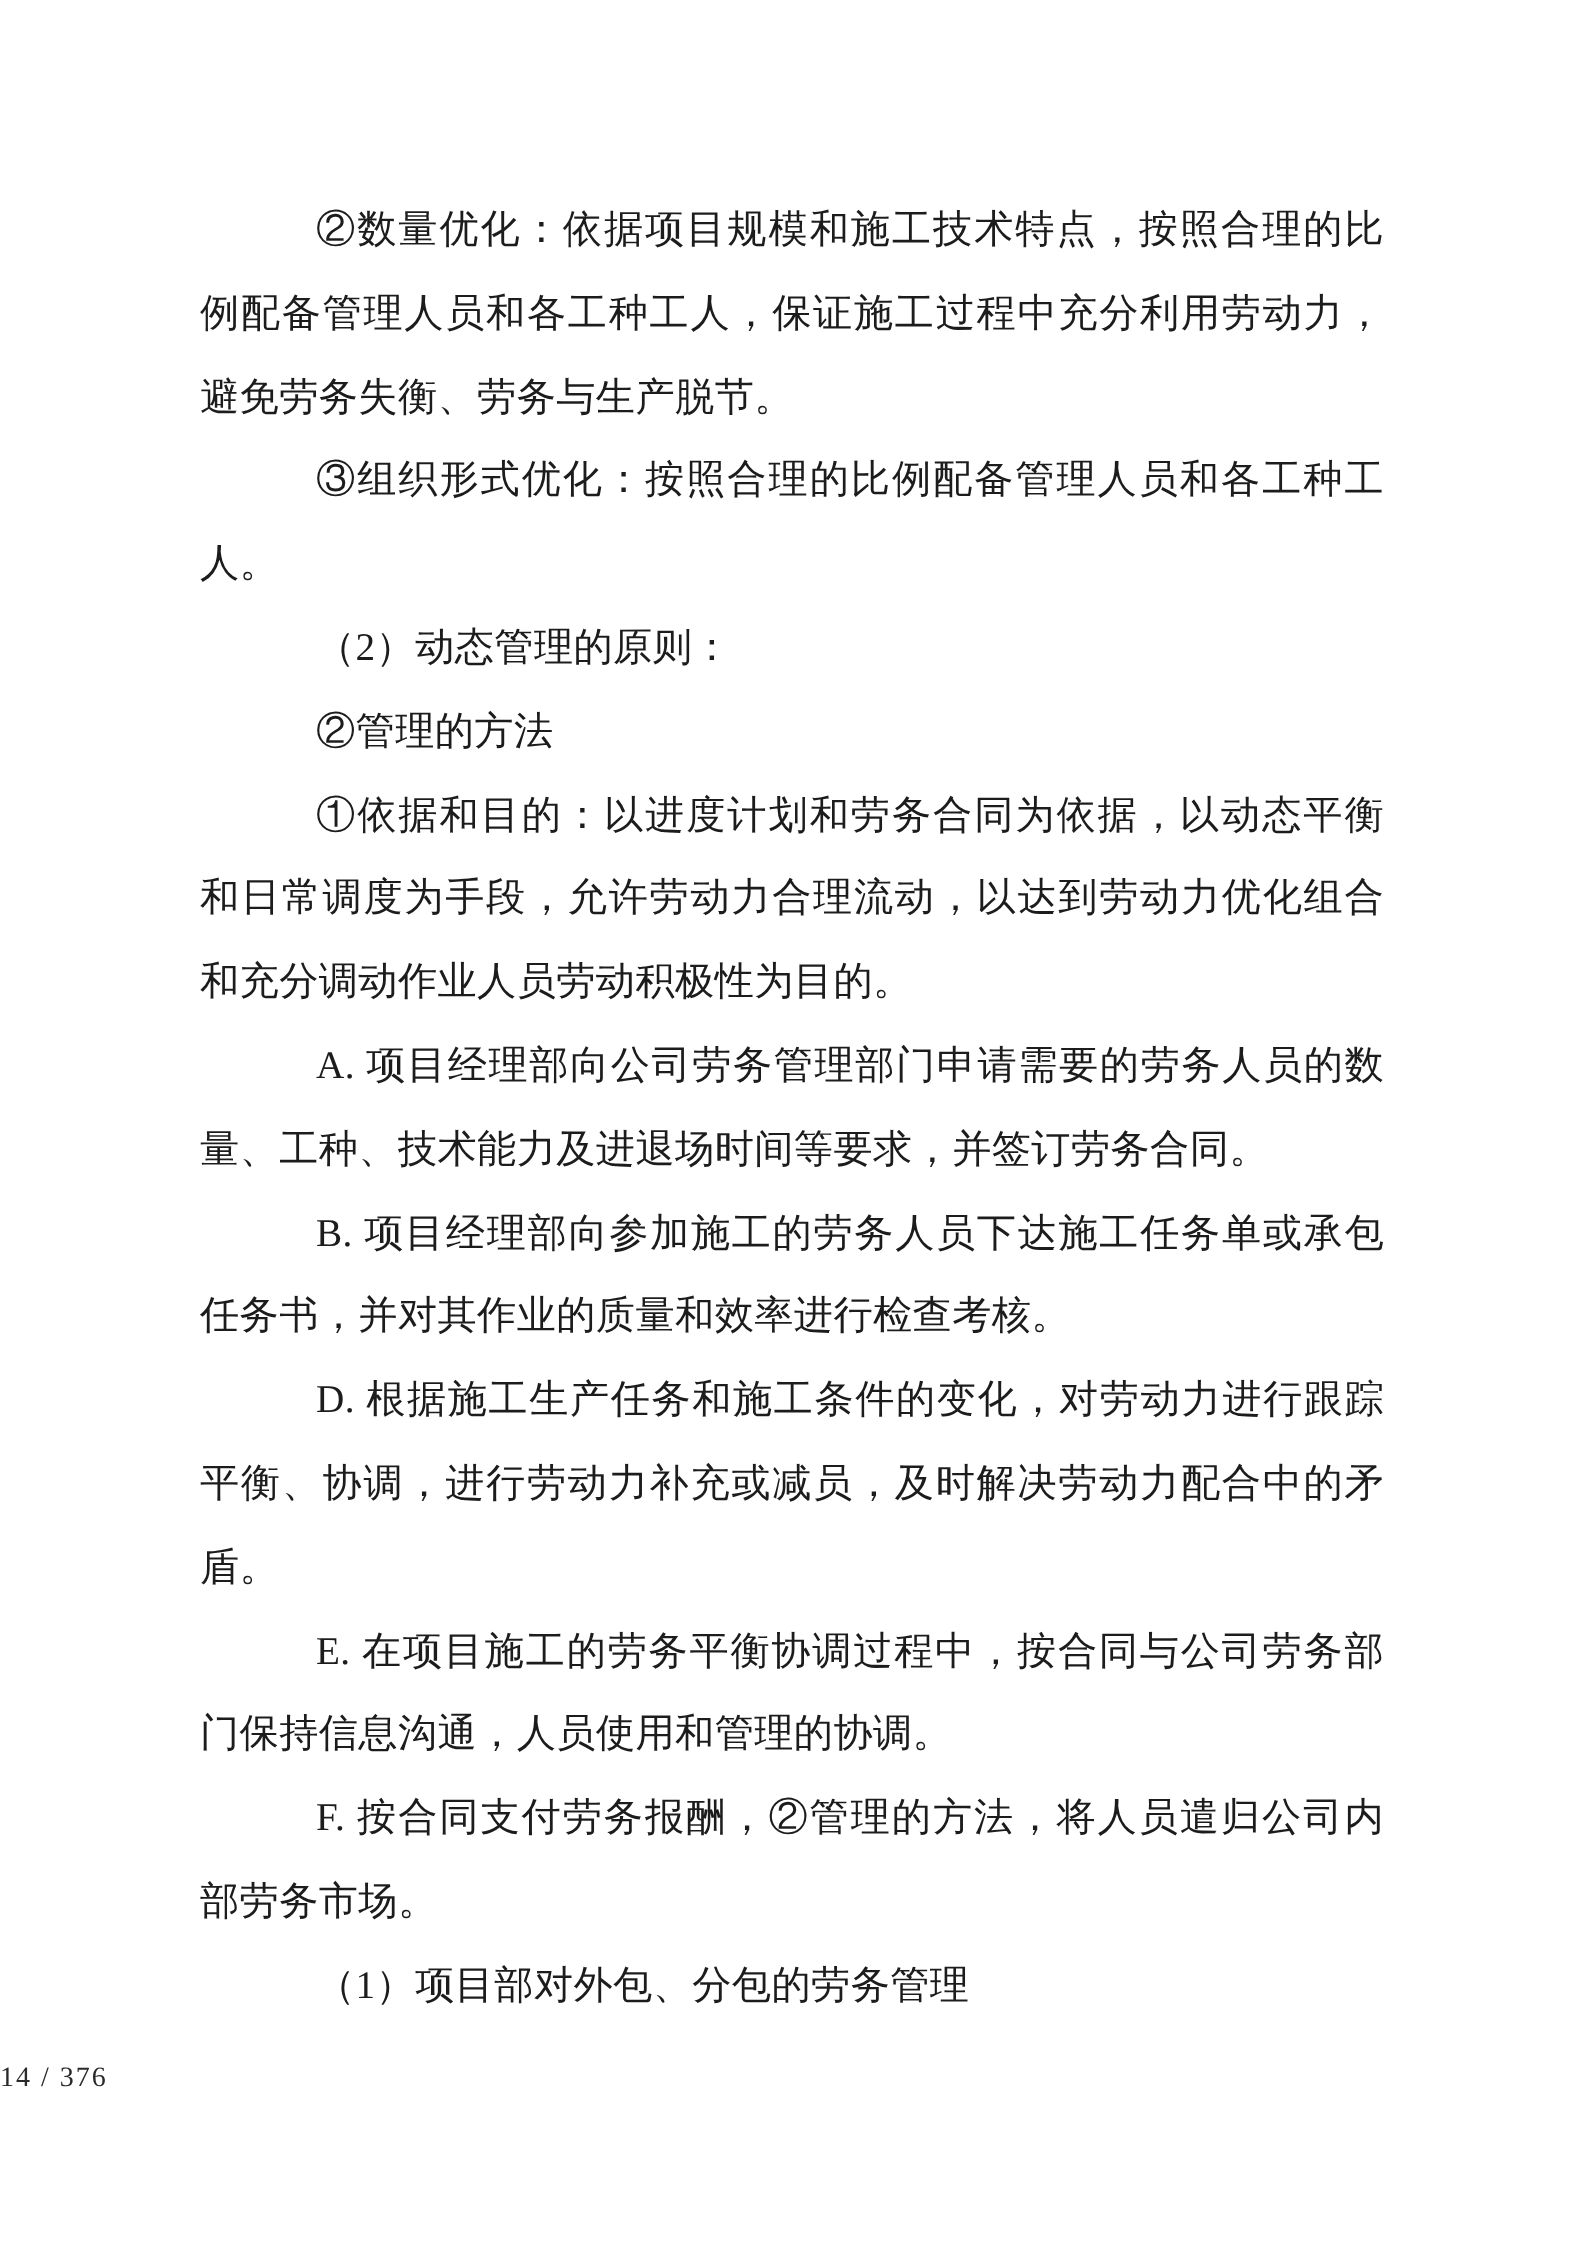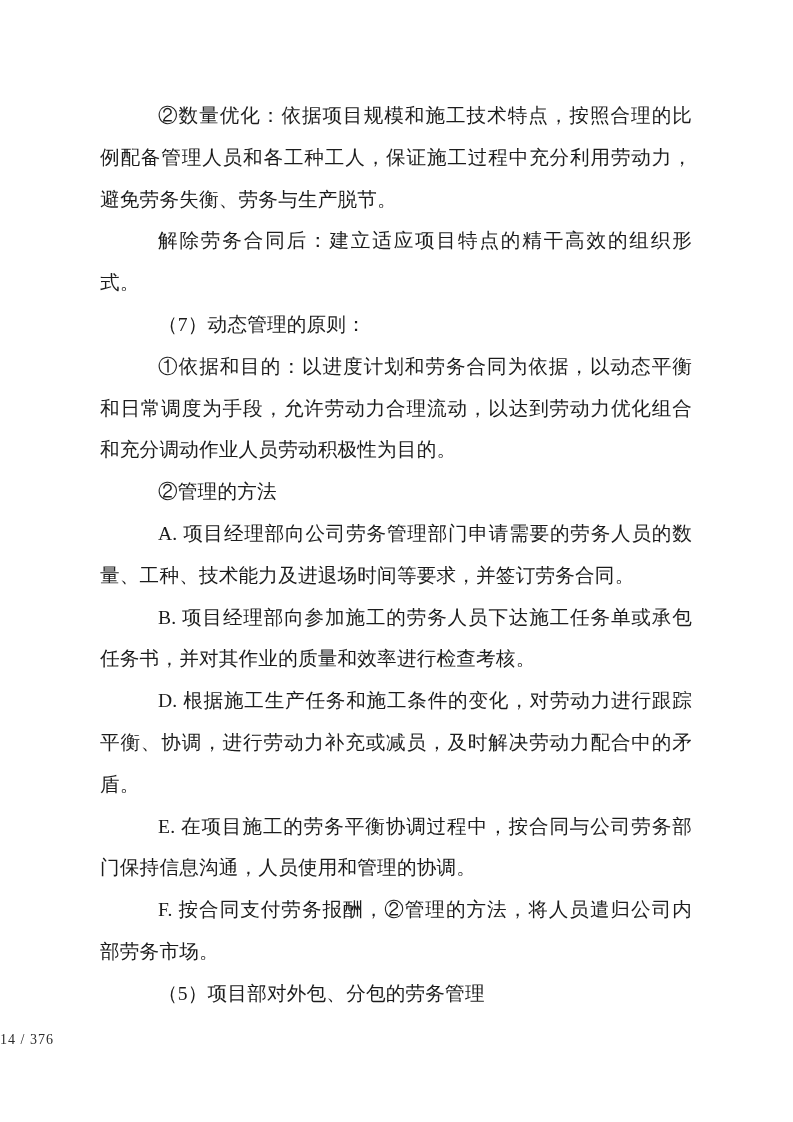--- a/index.html
+++ b/index.html
@@ -45,27 +45,27 @@
     color: #2a2a2a;
     letter-spacing: 1px;
   }
 </style>
 </head>
 <body>
 
 <div class="page">
   <div class="content">
     <p>②数量优化：依据项目规模和施工技术特点，按照合理的比例配备管理人员和各工种工人，保证施工过程中充分利用劳动力，避免劳务失衡、劳务与生产脱节。</p>
-    <p>解除劳务合同后：建立适应项目特点的精干高效的组织形式。</p>
-    <p>（7）动态管理的原则：</p>
+    <p>③组织形式优化：按照合理的比例配备管理人员和各工种工人。</p>
+    <p>（2）动态管理的原则：</p>
+    <p>②管理的方法</p>
     <p>①依据和目的：以进度计划和劳务合同为依据，以动态平衡和日常调度为手段，允许劳动力合理流动，以达到劳动力优化组合和充分调动作业人员劳动积极性为目的。</p>
-    <p>②管理的方法</p>
     <p>A. 项目经理部向公司劳务管理部门申请需要的劳务人员的数量、工种、技术能力及进退场时间等要求，并签订劳务合同。</p>
     <p>B. 项目经理部向参加施工的劳务人员下达施工任务单或承包任务书，并对其作业的质量和效率进行检查考核。</p>
     <p>D. 根据施工生产任务和施工条件的变化，对劳动力进行跟踪平衡、协调，进行劳动力补充或减员，及时解决劳动力配合中的矛盾。</p>
     <p>E. 在项目施工的劳务平衡协调过程中，按合同与公司劳务部门保持信息沟通，人员使用和管理的协调。</p>
     <p>F. 按合同支付劳务报酬，②管理的方法，将人员遣归公司内部劳务市场。</p>
-    <p>（5）项目部对外包、分包的劳务管理</p>
+    <p>（1）项目部对外包、分包的劳务管理</p>
   </div>
   <div class="footer">
     <span>14 / 376</span>
   </div>
 </div>
 
 </body></html>

